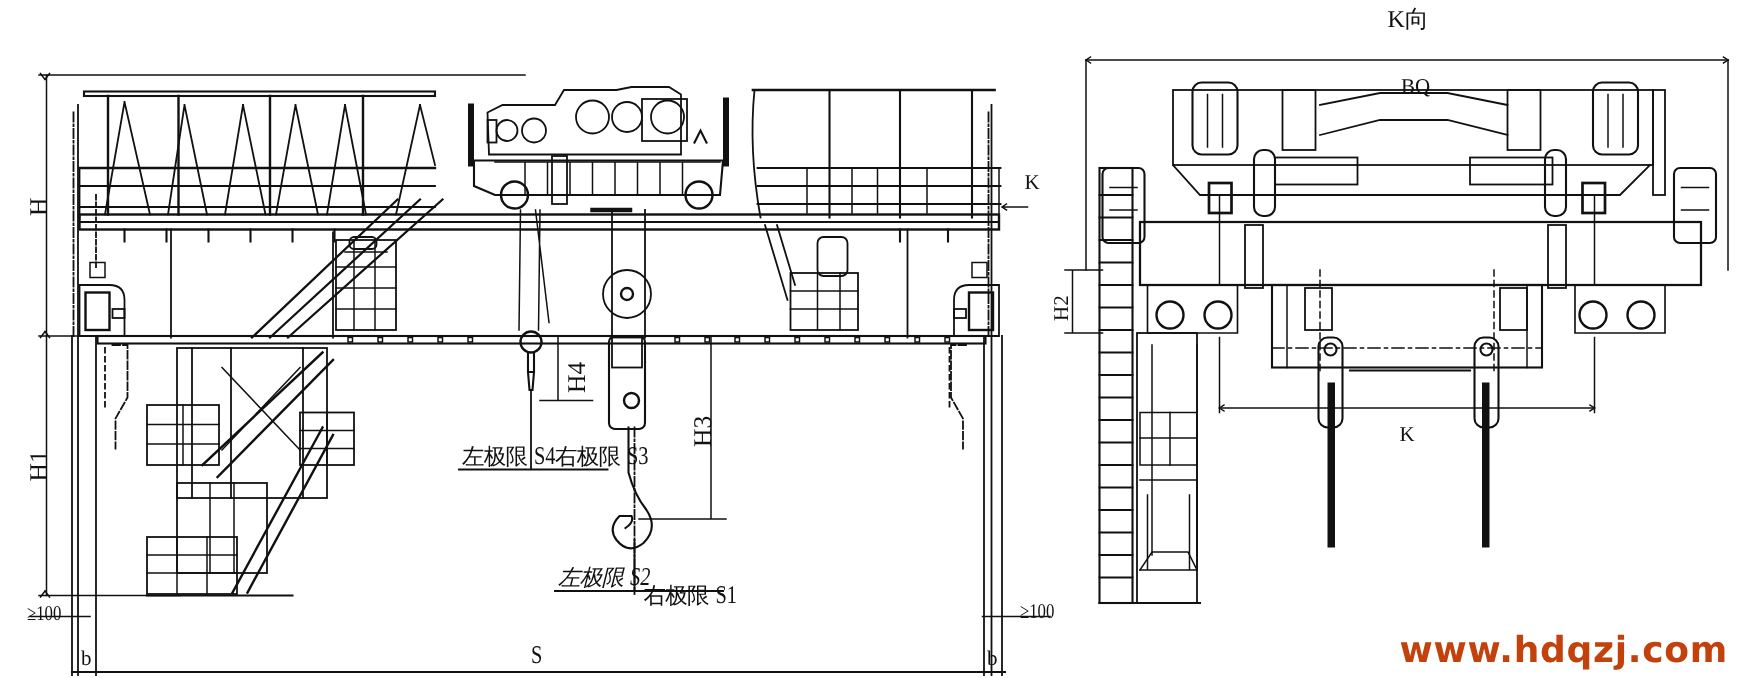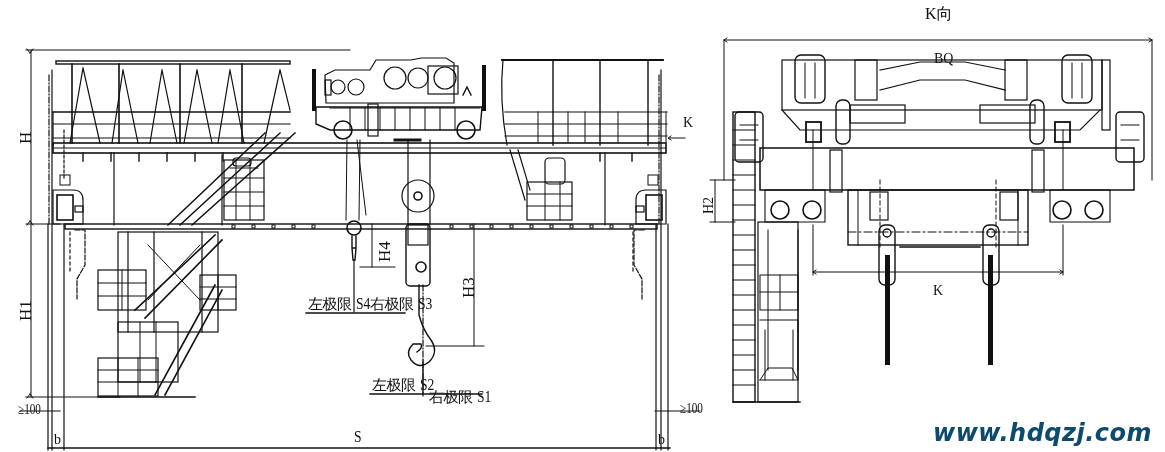--- a/index.html
+++ b/index.html
@@ -3,21 +3,21 @@
   <meta charset="utf-8">
   <style>
     html, body { margin: 0; padding: 0; background: #ffffff; }
     body { width: 1165px; height: 452px; position: relative; overflow: hidden; font-family: "DejaVu Serif", serif; }
     .canvas { position: absolute; left: 0; top: 0; width: 1165px; height: 452px; }
     svg { position: absolute; left: 0; top: 0; }
     .lbl { position: absolute; color: #111; font-family: "Liberation Serif", "DejaVu Serif", serif; line-height: 1; white-space: nowrap; }
     .lbl.v { transform: rotate(-90deg); transform-origin: left top; }
     .cn { font-size: 15px; letter-spacing: -0.5px; }
     .sz { font-size: 17px; transform: scaleX(0.8); display: inline-block; transform-origin: left; }
-    .watermark { position: absolute; left: 933px; top: 419px; font-family: "DejaVu Sans", sans-serif; font-weight: bold; font-style: italic; font-size: 24px; color: #0c4a6e; letter-spacing: 0.5px; }
+    .watermark { position: absolute; left: 933px; top: 419px; font-family: "DejaVu Sans", sans-serif; font-weight: bold; font-size: 24px; color: #c2410c; letter-spacing: 0.5px; }
   </style>
 </head>
 <body>
 
 <div class="canvas">
 
   <svg width="1165" height="452" viewBox="0 0 1165 452" fill="none" stroke="#111" stroke-width="1.2" stroke-linecap="square">
 
     <g>
 
@@ -256,21 +256,21 @@
   <span class="lbl" style="left:683px; top:116px; font-size:14px;">K</span>
 
   <div class="lbl" style="left:308px; top:295px;">
     <span class="cn">左极限</span>
     <span class="sz">S4</span>
   </div>
   <div class="lbl" style="left:370px; top:295px;text-align:center;">
     <span class="cn">右极限</span>
     <span class="sz">S3</span>
   </div>
-  <div class="lbl" style="left:372px; top:376px;">
+  <div class="lbl" style="left:372px; top:376px;font-style:italic;">
     <span class="cn">左极限</span>
     <span class="sz">S2</span>
   </div>
   <div class="lbl" style="left:429px; top:388px;">
     <span class="cn">右极限</span>
     <span class="sz">S1</span>
   </div>
 
   <span class="lbl" style="left:925px; top:6px; font-size:16px;">K向</span>
   <span class="lbl" style="left:934px; top:24px; font-size:14px;margin-top:28px;">BQ</span>

